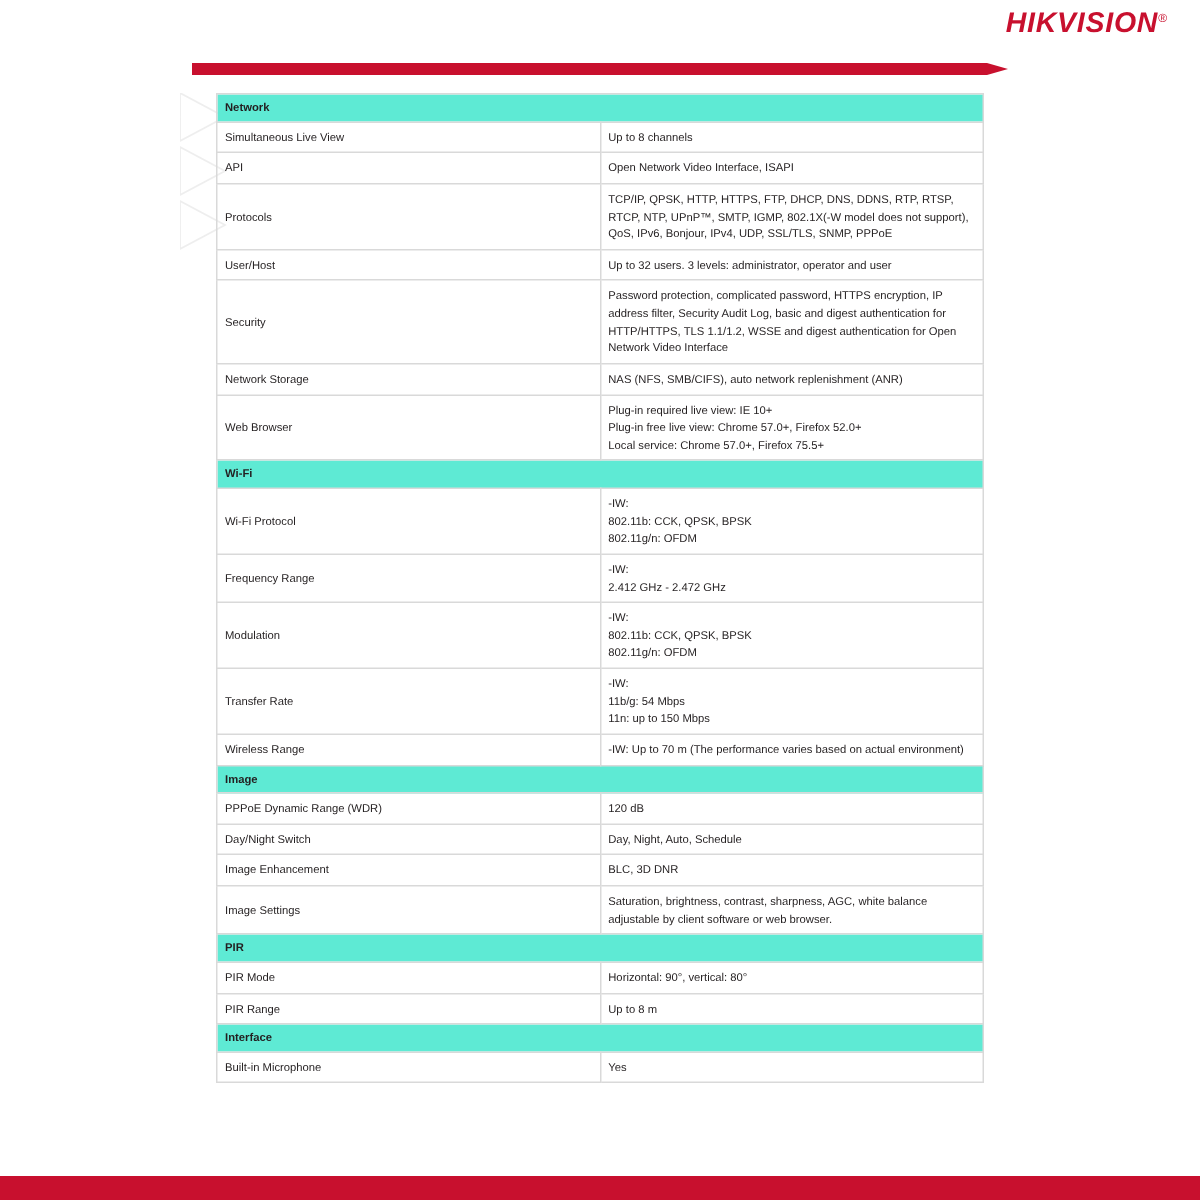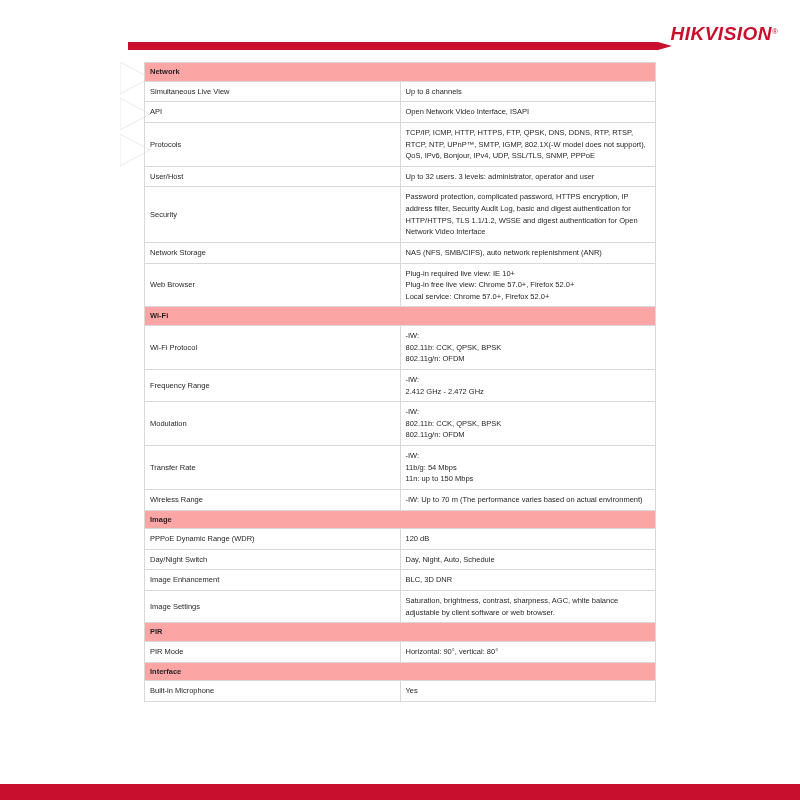--- a/index.html
+++ b/index.html
@@ -17,21 +17,21 @@
   }
   .page {
     position: relative;
     width: 800px;
     height: 800px;
     box-sizing: border-box;
   }
   
   .brand {
     position: absolute;
-    top: 24px;
+    top: 6px;
     right: 22px;
     text-align: right;
     line-height: 1;
   }
   .brand-text {
     font-size: 19px;
     font-weight: bold;
     font-style: italic;
     letter-spacing: 0.5px;
     color: #c8102e;
@@ -84,21 +84,21 @@
     font-size: 7.5px;
     line-height: 1.55;
     padding: 4px 5px;
     vertical-align: middle;
     color: #231f20;
   }
   .spec-table td.label {
     width: 150px;
   }
   .spec-table tr.section td {
-    background: #fca5a5;
+    background: #5eead4;
     font-weight: bold;
     font-size: 7.5px;
     padding: 3px 5px;
     color: #231f20;
   }
   .spec-table td.value p {
     margin: 0;
   }
   
   .footer-bar {
@@ -140,21 +140,21 @@
         </tr>
         <tr>
           <td class="label">API</td>
           <td class="value">
             <p>Open Network Video Interface, ISAPI</p>
           </td>
         </tr>
         <tr>
           <td class="label">Protocols</td>
           <td class="value">
-            <p>TCP/IP, ICMP, HTTP, HTTPS, FTP, QPSK, DNS, DDNS, RTP, RTSP, RTCP, NTP, UPnP™, SMTP, IGMP, 802.1X(-W model does not support), QoS, IPv6, Bonjour, IPv4, UDP, SSL/TLS, SNMP, PPPoE</p>
+            <p>TCP/IP, QPSK, HTTP, HTTPS, FTP, DHCP, DNS, DDNS, RTP, RTSP, RTCP, NTP, UPnP™, SMTP, IGMP, 802.1X(-W model does not support), QoS, IPv6, Bonjour, IPv4, UDP, SSL/TLS, SNMP, PPPoE</p>
           </td>
         </tr>
         <tr>
           <td class="label">User/Host</td>
           <td class="value">
             <p>Up to 32 users. 3 levels: administrator, operator and user</p>
           </td>
         </tr>
         <tr>
           <td class="label">Security</td>
@@ -166,21 +166,21 @@
           <td class="label">Network Storage</td>
           <td class="value">
             <p>NAS (NFS, SMB/CIFS), auto network replenishment (ANR)</p>
           </td>
         </tr>
         <tr>
           <td class="label">Web Browser</td>
           <td class="value">
             <p>Plug-in required live view: IE 10+</p>
             <p>Plug-in free live view: Chrome 57.0+, Firefox 52.0+</p>
-            <p>Local service: Chrome 57.0+, Firefox 52.0+</p>
+            <p>Local service: Chrome 57.0+, Firefox 75.5+</p>
           </td>
         </tr>
         <tr class="section">
           <td colspan="2">Wi-Fi</td>
         </tr>
         <tr>
           <td class="label">Wi-Fi Protocol</td>
           <td class="value">
             <p>-IW:</p>
             <p>802.11b: CCK, QPSK, BPSK</p>
@@ -245,20 +245,26 @@
         </tr>
         <tr class="section">
           <td colspan="2">PIR</td>
         </tr>
         <tr>
           <td class="label">PIR Mode</td>
           <td class="value">
             <p>Horizontal: 90°, vertical: 80°</p>
           </td>
         </tr>
+        <tr>
+          <td class="label">PIR Range</td>
+          <td class="value">
+            <p>Up to 8 m</p>
+          </td>
+        </tr>
         <tr class="section">
           <td colspan="2">Interface</td>
         </tr>
         <tr>
           <td class="label">Built-in Microphone</td>
           <td class="value">
             <p>Yes</p>
           </td>
         </tr>
       </tbody>

